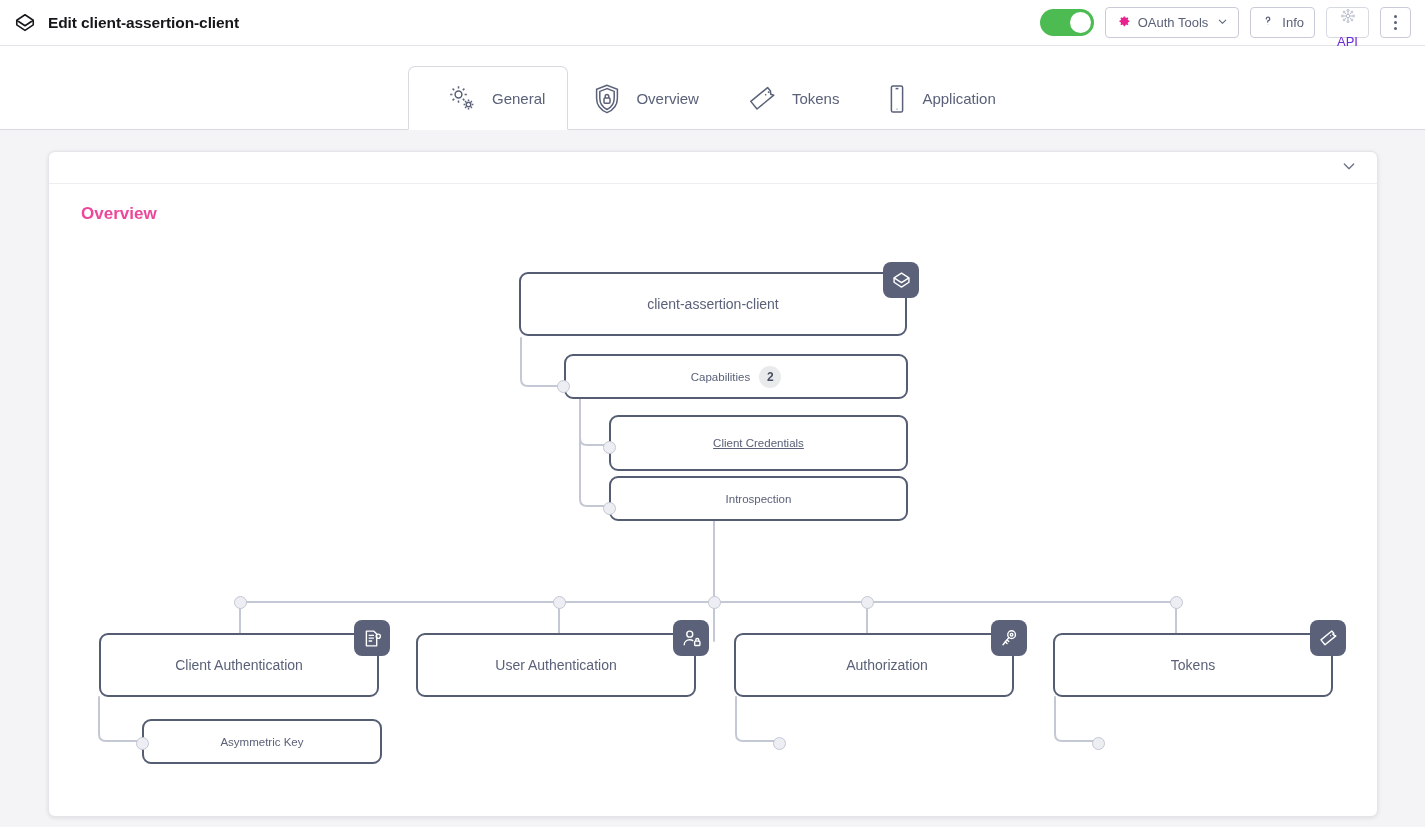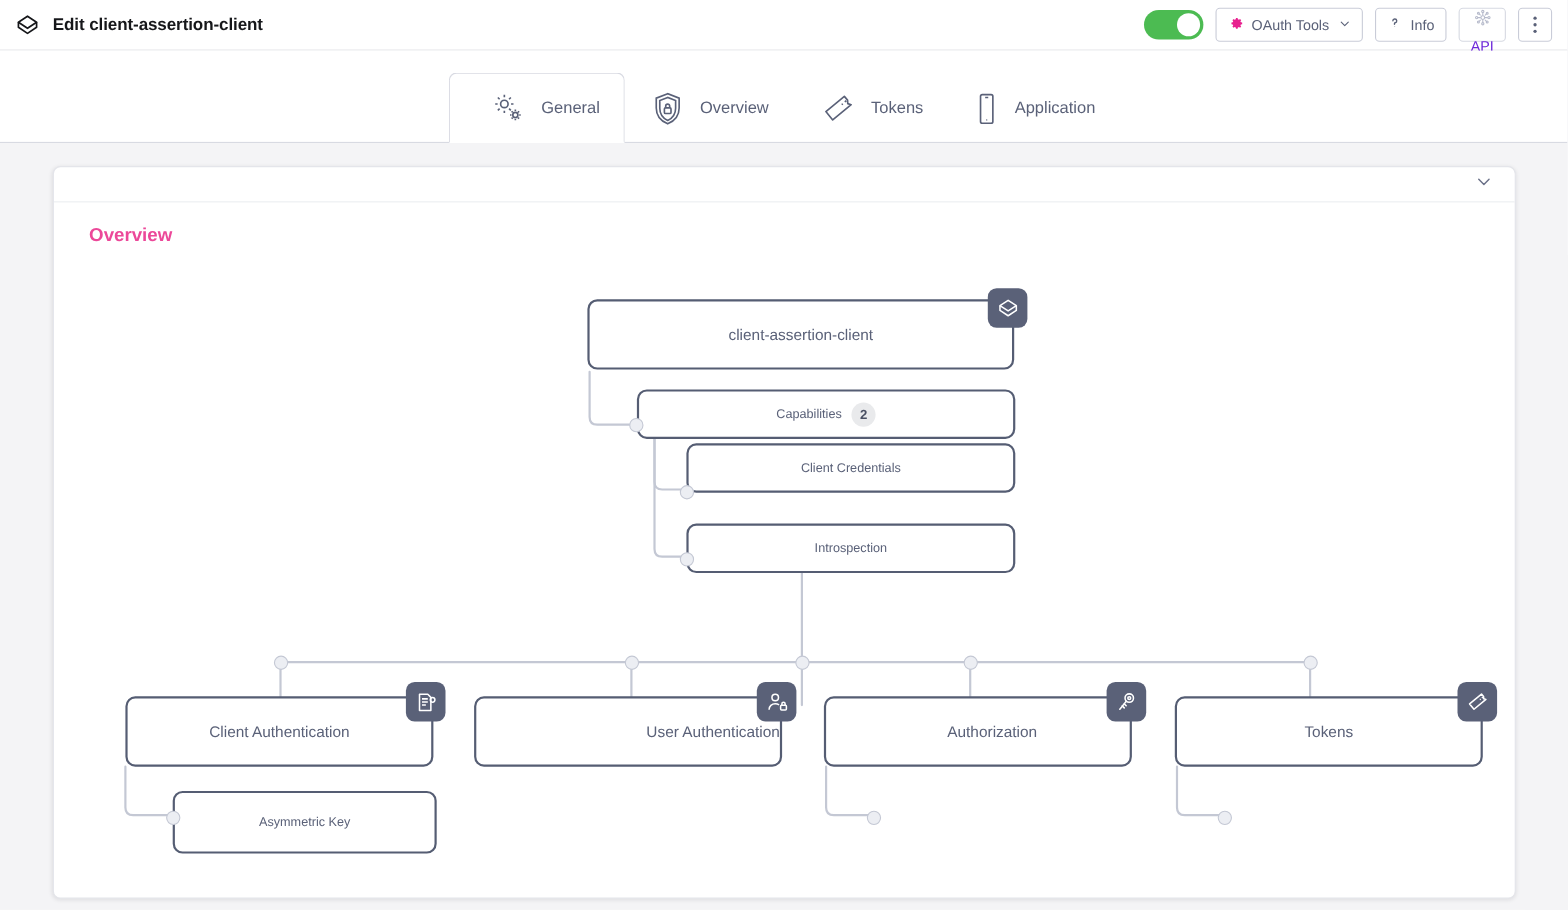--- a/index.html
+++ b/index.html
@@ -140,21 +140,20 @@
     font-weight: bold;
     color: #ec4899;
   }
 
   
   .diagram {
     position: absolute;
     left: 0; top: 0;
     width: 1330px; height: 666px;
     overflow: hidden;
-    margin-left: 15px;
   }
   .wires { position: absolute; left:0; top:0; }
 
   .node {
     position: absolute;
     border: 2px solid #555d73;
     border-radius: 9px;
     background: #fff;
     display: flex;
     align-items: center;
@@ -370,21 +369,21 @@
     </div>
 
     <div class="node lvl1" style="left:515px; top:202px; width:344px; height:45px;text-align:right;">
       <span class="node-row">
         <span class="label">Capabilities</span>
         <span class="count-badge">2</span>
       </span>
     </div>
     <div class="dot" style="left:508px; top:228px;"></div>
 
-    <div class="node lvl2" style="left:560px; top:251px; width:299px; height:45px;">
+    <div class="node lvl2" style="left:560px; top:263px; width:299px; height:56px;text-decoration:underline;">
       <span class="label">Client Credentials</span>
     </div>
     <div class="dot" style="left:554px; top:289px;"></div>
 
     <div class="node lvl2" style="left:560px; top:324px; width:299px; height:45px;">
       <span class="label">Introspection</span>
     </div>
     <div class="dot" style="left:554px; top:350px;"></div>
 
     <div class="dot" style="left:185px; top:444px;"></div>
@@ -396,26 +395,26 @@
     <div class="node main" style="left:50px; top:481px; width:280px; height:64px;">
       <span class="label">Client Authentication</span>
     </div>
     <div class="badge-icon" style="left:305px; top:468px;">
       <svg width="21" height="21" viewBox="0 0 24 24" fill="none" stroke="#fff" stroke-width="1.6" stroke-linejoin="round">
         <path d="M5 3.6h8.6l3.2 3.2v13.6H5z"></path>
         <path d="M7.6 8.4h6M7.6 11.6h6M7.6 14.8h4"></path>
         <circle cx="18.6" cy="9.4" r="2.4" fill="none"></circle>
       </svg>
     </div>
-    <div class="node lvl2" style="left:93px; top:567px; width:240px; height:57px;">
+    <div class="node lvl2" style="left:93px; top:567px; width:240px; height:45px;">
       <span class="label">Asymmetric Key</span>
     </div>
     <div class="dot" style="left:87px; top:585px;"></div>
 
-    <div class="node main" style="left:367px; top:481px; width:280px; height:64px;justify-content:flex-end;">
+    <div class="node main" style="left:367px; top:481px; width:280px; height:64px;">
       <span class="label">User Authentication</span>
     </div>
     <div class="badge-icon" style="left:624px; top:468px;">
       <svg width="21" height="21" viewBox="0 0 24 24" fill="none" stroke="#fff" stroke-width="1.6" stroke-linejoin="round">
         <circle cx="10" cy="7" r="3.4"></circle>
         <path d="M3.6 19.6c0-3.6 2.9-6.1 6.4-6.1 1.5 0 2.9.45 4 1.2"></path>
         <rect x="15.6" y="15" width="6" height="5" rx="1"></rect>
         <path d="M16.9 15v-1.3a1.7 1.7 0 0 1 3.4 0V15"></path>
       </svg>
     </div>

